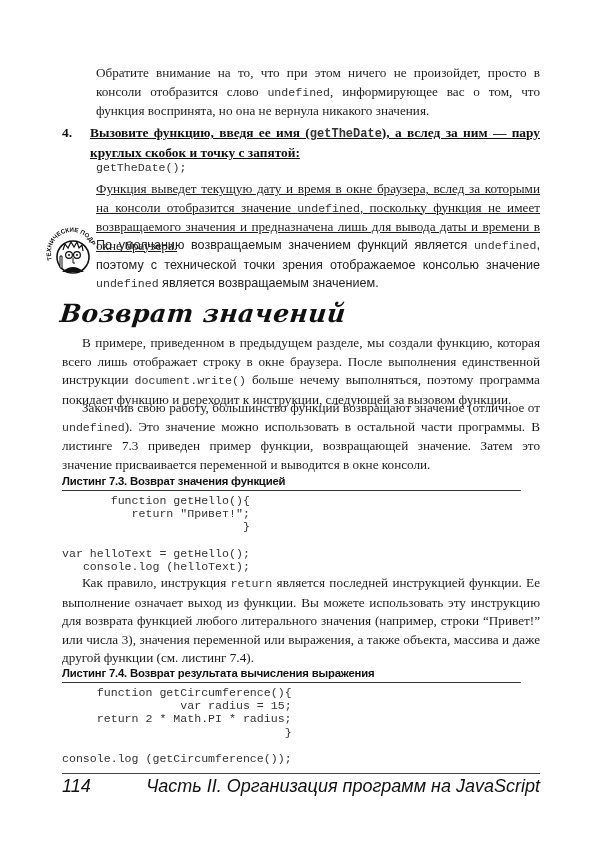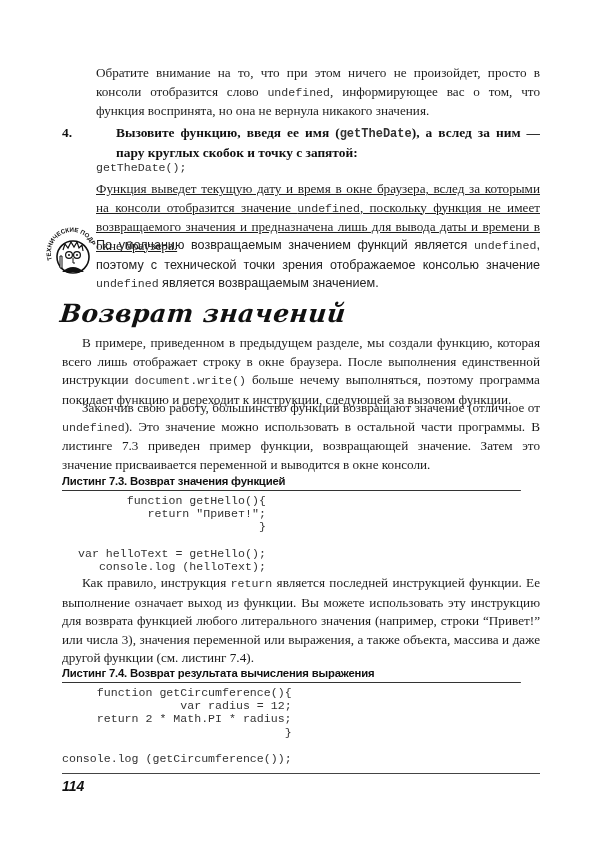--- a/index.html
+++ b/index.html
@@ -45,22 +45,23 @@
       font-weight: bold;
       color: #111;
     }
     .step .num {
       position: absolute;
       left: 0;
       top: 0;
       width: 30px;
     }
     .step .body {
-      margin-left: 54px;
+      margin-left: 28px;
       text-align: justify;
+      text-decoration: underline;
     }
     .step .code {
       font-weight: bold;
       font-size: 12px;
     }
     .code-block {
       position: absolute;
       font-family: "Liberation Mono", monospace;
       font-size: 11.6px;
       line-height: 13.2px;
@@ -124,23 +125,23 @@
       width: 478px;
       height: 0;
       border-top: 1.5px solid #444;
     }
     .footer {
       position: absolute;
       left: 62px;
       top: 778px;
       width: 478px;
       font-family: "Liberation Sans", sans-serif;
-      font-weight: bold;
+      font-weight: normal;
       font-style: italic;
-      font-size: 14px;
+      font-size: 18px;
       line-height: 16px;
       color: #111;
       display: flex;
       justify-content: space-between;
     }
   </style>
 </head>
 <body>
 
 <div class="page">
@@ -182,35 +183,36 @@
 
   <p class="tip-text"><span>По умолчанию возвращаемым значением функций является </span><span class="code">undefined</span><span>, поэтому с технической точки зрения отображаемое консолью значение </span><span class="code">undefined</span><span> является возвращаемым значением.</span></p>
 
   <h2 class="section-title">Возврат значений</h2>
 
   <p class="para" style="left:62px; top:334px; width:478px; text-indent:20px;"><span>В примере, приведенном в предыдущем разделе, мы создали функцию, которая всего лишь отображает строку в окне браузера. После выполнения единственной инструкции </span><span class="code">document.write()</span><span> больше нечему выполняться, поэтому программа покидает функцию и переходит к инструкции, следующей за вызовом функции.</span></p>
 
   <p class="para" style="left:62px; top:399px; width:478px; text-indent:20px;"><span>Закончив свою работу, большинство функций возвращают значение (отличное от </span><span class="code">undefined</span><span>). Это значение можно использовать в остальной части программы. В листинге 7.3 приведен пример функции, возвращающей значение. Затем это значение присваивается переменной и выводится в окне консоли.</span></p>
 
   <div class="listing-title" style="top:473px;">Листинг 7.3. Возврат значения функцией</div>
-  <pre class="code-block" style="left:62px; top:494px;margin-left:16px;">function getHello(){
+  <pre class="code-block" style="left:62px; top:494px;">function getHello(){
   return "Привет!";
 }
 
 var helloText = getHello();
 console.log (helloText);</pre>
 
   <p class="para" style="left:62px; top:574px; width:478px; text-indent:20px;"><span>Как правило, инструкция </span><span class="code">return</span><span> является последней инструкцией функции. Ее выполнение означает выход из функции. Вы можете использовать эту инструкцию для возврата функцией любого литерального значения (например, строки “Привет!” или числа 3), значения переменной или выражения, а также объекта, массива и даже другой функции (см. листинг 7.4).</span></p>
 
   <div class="listing-title" style="top:665px;">Листинг 7.4. Возврат результата вычисления выражения</div>
   <pre class="code-block" style="left:62px; top:686px;">function getCircumference(){
-  var radius = 12;
+  var radius = 15;
   return 2 * Math.PI * radius;
 }
 
 console.log (getCircumference());</pre>
   <div class="rule" style="top:773px;"></div>
 
   <div class="footer">
     <span>114</span>
+    <span>Часть II. Организация программ на JavaScript</span>
   </div>
 
 </div>
 
 </body></html>

